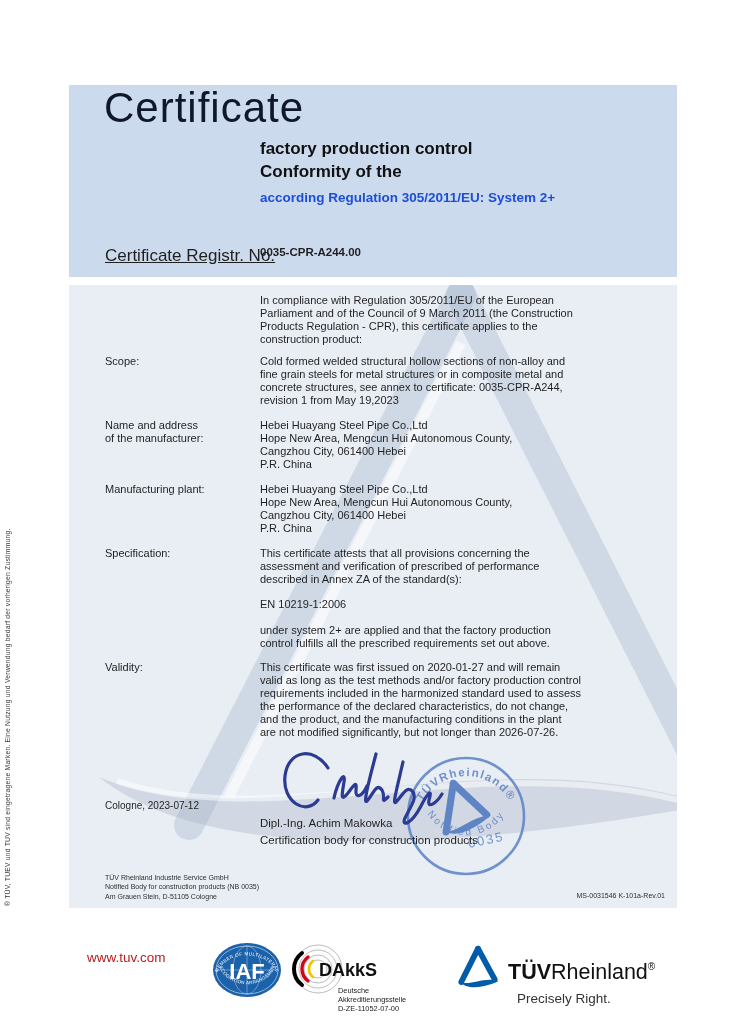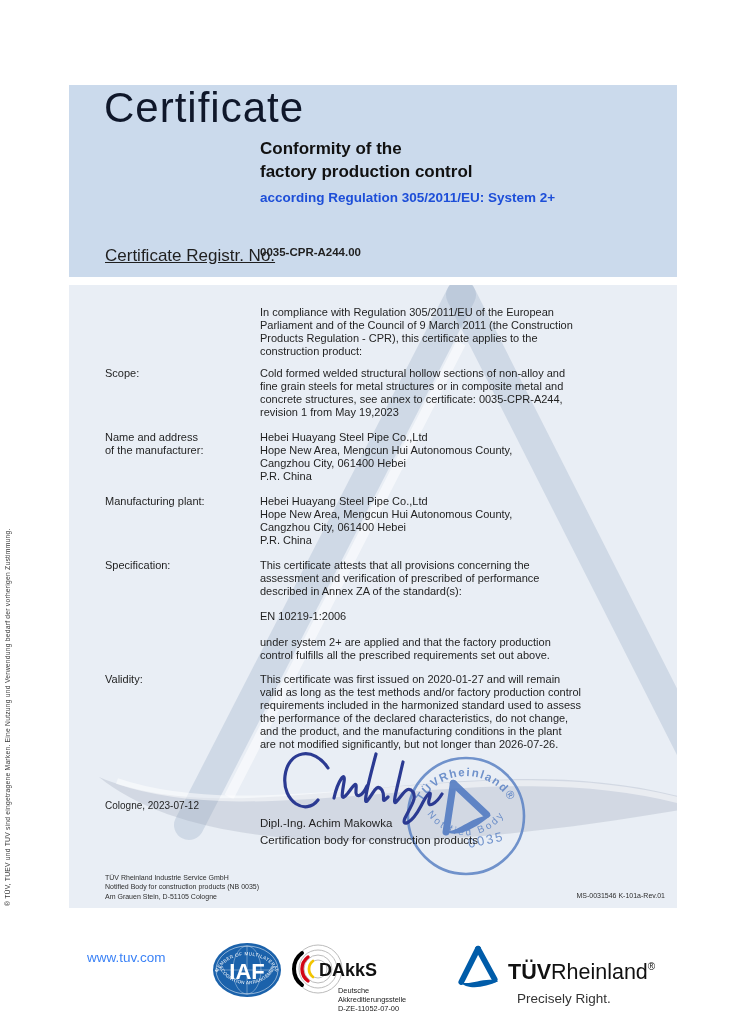--- a/index.html
+++ b/index.html
@@ -29,42 +29,42 @@
   
   .sig-svg{position:absolute;left:270px;top:740px;z-index:3;}
   .stamp-svg{position:absolute;left:402px;top:752px;z-index:2;opacity:.85;}
   .place-date{position:absolute;left:105px;top:800px;font-size:10px;z-index:4;}
   .signer{position:absolute;left:260px;top:817px;font-size:11.5px;z-index:4;}
   .role{position:absolute;left:260px;top:834px;font-size:11.5px;z-index:4;}
   
   .foot-info{position:absolute;left:105px;top:873px;font-size:7px;line-height:9.3px;color:#2e2e2e;z-index:4;}
   .doc-code{position:absolute;right:67px;top:892px;font-size:7px;color:#2e2e2e;z-index:4;}
   
-  .website{position:absolute;left:87px;top:950px;font-size:13.5px;color:#3b82f6;}
+  .website{position:absolute;left:87px;top:950px;font-size:13.5px;color:#b91c1c;}
   .iaf-svg{position:absolute;left:211px;top:941px;}
   .dakks-svg{position:absolute;left:288px;top:941px;}
   .tuv-tri-svg{position:absolute;left:456px;top:944px;}
   .brand{position:absolute;left:508px;top:960px;font-size:21.5px;color:#111;}
   .brand .b{font-weight:bold;text-align:center;}
   .brand .r{font-size:10px;vertical-align:9px;}
   .tagline{position:absolute;left:517px;top:991px;font-size:13.5px;color:#333;}
-  .wm{position:absolute;left:0;top:0;z-index:0;} .z2{z-index:2;margin-top:12px;}
+  .wm{position:absolute;left:0;top:0;z-index:0;} .z2{z-index:2;}
 </style>
 </head>
 <body>
 
 <div class="page">
 
   <div class="side-note">® TÜV, TUEV und TUV sind eingetragene Marken. Eine Nutzung und Verwendung bedarf der vorherigen Zustimmung.</div>
 
   <div class="header-panel"></div>
   <div class="title">Certificate</div>
   <div class="subtitle">
+    <div>factory production control</div>
     <div>Conformity of the</div>
-    <div>factory production control</div>
   </div>
   <div class="regulation">according Regulation 305/2011/EU: System 2+</div>
   <div class="reg-label">Certificate Registr. No.</div>
   <div class="reg-value">0035-CPR-A244.00</div>
 
   <div class="main-panel">
     <svg class="wm" width="608" height="623" viewBox="0 0 608 623">
       <path d="M392 10 L120 540" stroke="rgba(150,168,195,0.30)" stroke-width="30" fill="none" stroke-linecap="round"></path>
       <path d="M392 10 L640 500" stroke="rgba(150,168,195,0.30)" stroke-width="30" fill="none" stroke-linecap="round"></path>
       <path d="M392 58 L160 512" stroke="rgba(255,255,255,0.55)" stroke-width="10" fill="none"></path>

